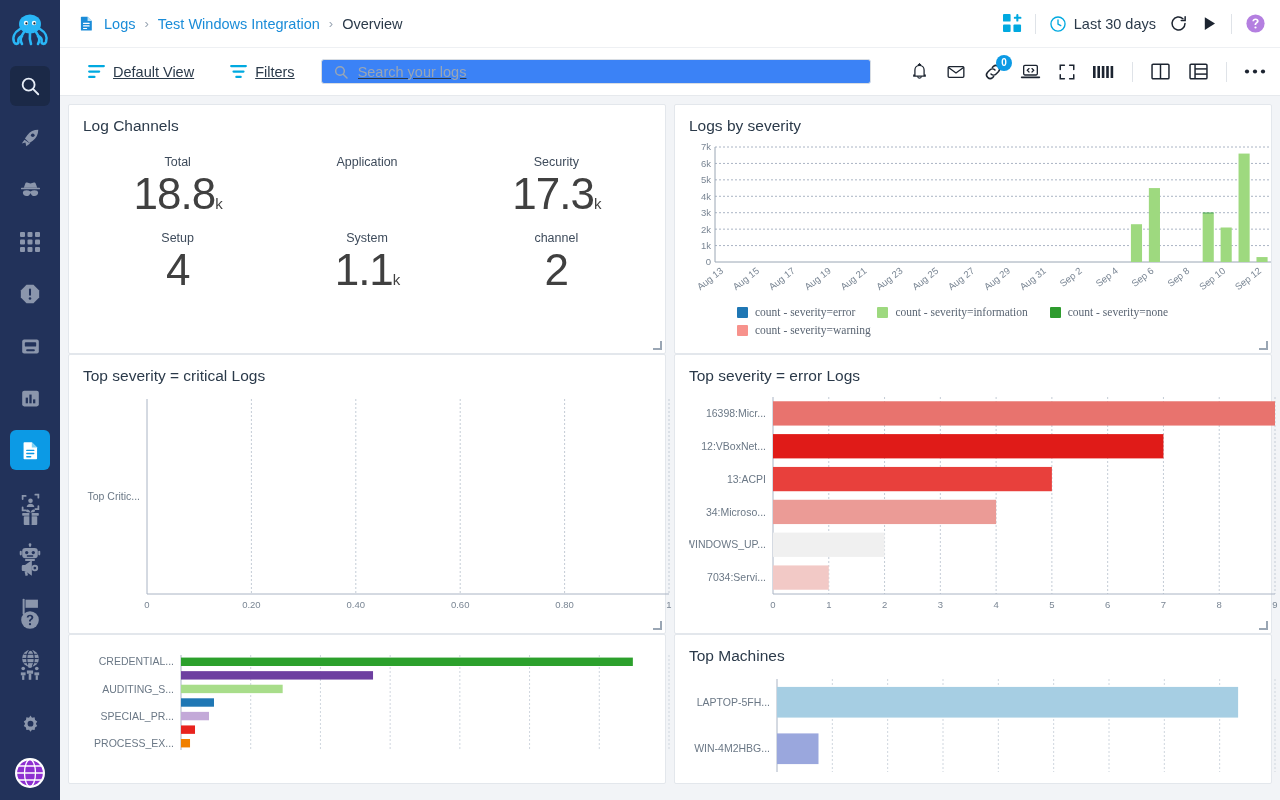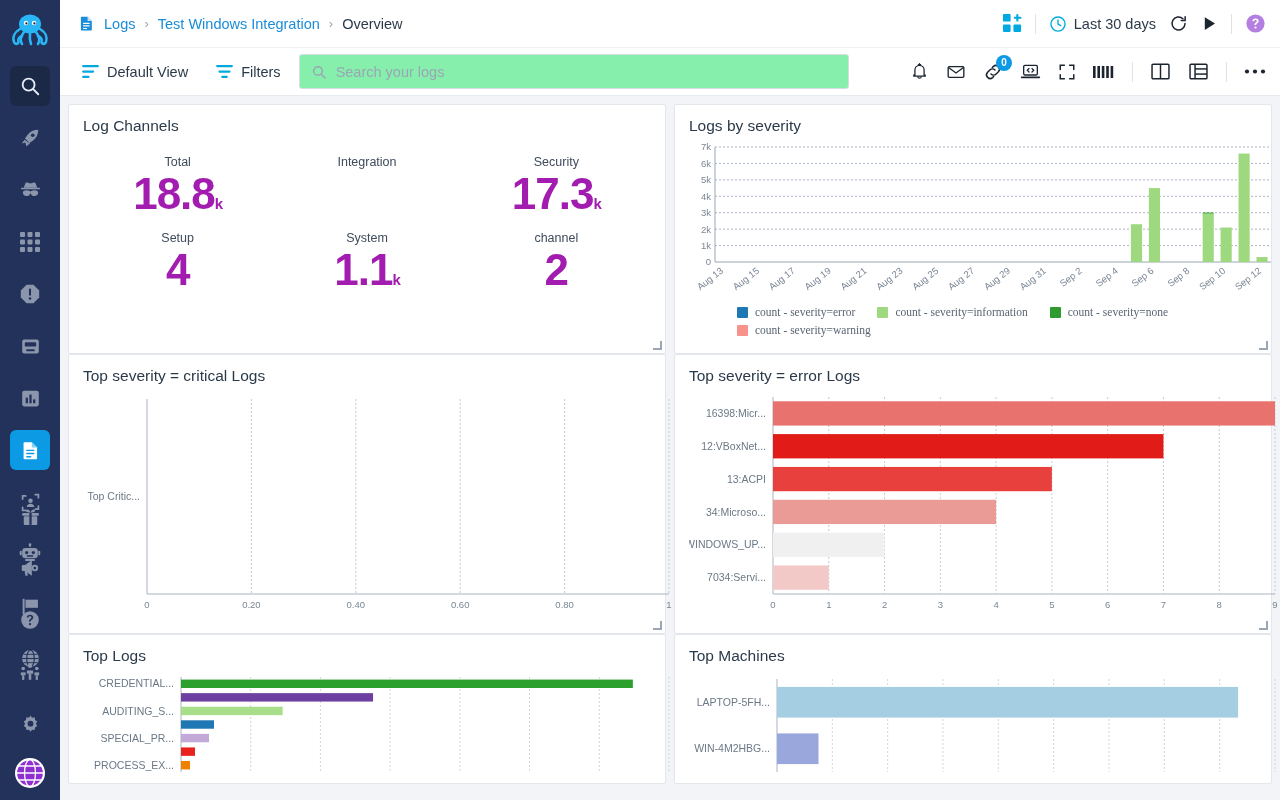--- a/index.html
+++ b/index.html
@@ -56,30 +56,30 @@
   .crumb-cur { color: #2b3a4a; white-space: nowrap; }
   .crumb-sep { color: #9aa6b4; font-size: 13px; }
   .spacer { flex: 1 1 auto; }
   .tb-right { display: flex; align-items: center; gap: 13px; }
   .vline { width: 1px; height: 20px; background: #dfe3e8; }
   .timechip { display: flex; align-items: center; gap: 7px; font-size: 14.5px; color: #2b3a4a; cursor: pointer; }
   .icon-btn { display: flex; align-items: center; justify-content: center; cursor: pointer; }
 
   .subbar {
     height: 48px; background: #ffffff;
-    display: flex; align-items: center; padding: 0 14px 0 14px;
+    display: flex; align-items: center; padding: 0 14px 0 20px;
     border-bottom: 1px solid #e6e9ed;
-    flex: 0 0 48px; 
+    flex: 0 0 48px; gap: 8px; text-decoration: underline;
   }
   .sb-btn { display: flex; align-items: center; gap: 8px; padding: 5px 8px; font-size: 14.5px; color: #2b3a4a; cursor: pointer; white-space: nowrap; }
   .searchwrap {
-    flex: 0 0 550px; height: 35px; margin-left: 10px;
+    flex: 0 0 550px; height: 25px; margin-left: 10px;
     border: 1px solid #d8dde3; border-radius: 3px;
     display: flex; align-items: center; gap: 9px; padding: 0 11px;
-    background: #86efac;
+    background: #3b82f6;
   }
   .searchwrap input {
     border: 0; outline: none; font-size: 14.5px; width: 100%;
     font-family: "Liberation Sans", sans-serif; color: #2b3a4a; background: transparent;
   }
   .searchwrap input::placeholder { color: #9aa6b4; }
   .sb-icons { display: flex; align-items: center; gap: 17px; margin-left: auto; }
   .badge {
     position: absolute; top: -7px; right: -9px;
     background: #0c9ae5; color: #fff; font-size: 10px;
@@ -106,21 +106,21 @@
   .grip::after {
     content: ""; position: absolute; right: 0; bottom: 0;
     width: 7px; height: 7px;
     border-right: 2px solid #9aa6b4; border-bottom: 2px solid #9aa6b4;
   }
 
   
   .stats { display: grid; grid-template-columns: repeat(3,1fr); row-gap: 14px; padding-top: 16px; }
   .stat { text-align: center; }
   .stat-label { font-size: 12.5px; color: #3e4b5b; margin-bottom: 2px; }
-  .stat-value { font-size: 44px; color: #a21caf; line-height: 1.04; font-weight: bold; letter-spacing: -1px; }
+  .stat-value { font-size: 44px; color: #404040; line-height: 1.04; font-weight: normal; letter-spacing: -1px; }
   .stat-suffix { font-size: 15px; vertical-align: baseline; }
 
   
   svg.chart { display: block; }
   .ax { font-size: 9.5px; fill: #7a8694; font-family: "Liberation Sans", sans-serif; }
   .cat { font-size: 10.5px; fill: #6b7886; font-family: "Liberation Sans", sans-serif; }
   .legend-row { display: flex; flex-wrap: wrap; gap: 6px 22px; padding: 2px 0 0 48px; }
   .legend-item { display: flex; align-items: center; gap: 7px; font-size: 11.5px; color: #5a6573; font-family: Liberation Serif, serif; }
   .sw { width: 11px; height: 11px; border-radius: 1px; flex: 0 0 11px; }
 </style>
@@ -490,21 +490,21 @@
       <div class="row" style="height:250px">
 
         <div class="panel">
           <div class="panel-title">Log Channels</div>
           <div class="stats">
             <div class="stat">
               <div class="stat-label">Total</div>
               <div class="stat-value"><span>18.8</span><span class="stat-suffix">k</span></div>
             </div>
             <div class="stat">
-              <div class="stat-label">Integration</div>
+              <div class="stat-label">Application</div>
             </div>
             <div class="stat">
               <div class="stat-label">Security</div>
               <div class="stat-value"><span>17.3</span><span class="stat-suffix">k</span></div>
             </div>
             <div class="stat">
               <div class="stat-label">Setup</div>
               <div class="stat-value"><span>4</span><span class="stat-suffix"></span></div>
             </div>
             <div class="stat">
@@ -642,21 +642,20 @@
               <text x="77" y="159.35000000000002" text-anchor="end" class="cat">WINDOWS_UP...</text>
               <rect x="84" y="176.43500000000003" width="55.77777777777777" height="24.296666666666667" fill="#f2c9c6"></rect>
               <text x="77" y="192.18333333333337" text-anchor="end" class="cat">7034:Servi...</text>
             </svg>
           <div class="grip"></div>
         </div>
       </div>
 
       <div class="row" style="height:150px">
         <div class="panel">
-          <div class="panel-title">Top Logs</div>
           <svg class="chart" id="chart-toplogs" width="592" height="105">
               <line x1="98" y1="8" x2="98" y2="103" stroke="#aab4c4" stroke-width="1" stroke-dasharray="0"></line>
               <line x1="167.71428571428572" y1="8" x2="167.71428571428572" y2="103" stroke="#cfd6de" stroke-width="1" stroke-dasharray="2 2"></line>
               <line x1="237.42857142857142" y1="8" x2="237.42857142857142" y2="103" stroke="#cfd6de" stroke-width="1" stroke-dasharray="2 2"></line>
               <line x1="307.1428571428571" y1="8" x2="307.1428571428571" y2="103" stroke="#cfd6de" stroke-width="1" stroke-dasharray="2 2"></line>
               <line x1="376.85714285714283" y1="8" x2="376.85714285714283" y2="103" stroke="#cfd6de" stroke-width="1" stroke-dasharray="2 2"></line>
               <line x1="446.57142857142856" y1="8" x2="446.57142857142856" y2="103" stroke="#cfd6de" stroke-width="1" stroke-dasharray="2 2"></line>
               <line x1="516.2857142857142" y1="8" x2="516.2857142857142" y2="103" stroke="#cfd6de" stroke-width="1" stroke-dasharray="2 2"></line>
               <line x1="586" y1="8" x2="586" y2="103" stroke="#cfd6de" stroke-width="1" stroke-dasharray="2 2"></line>
               <rect x="98" y="10.57857142857143" width="451.85185185185185" height="8.414285714285715" fill="#2ca02c"></rect>

